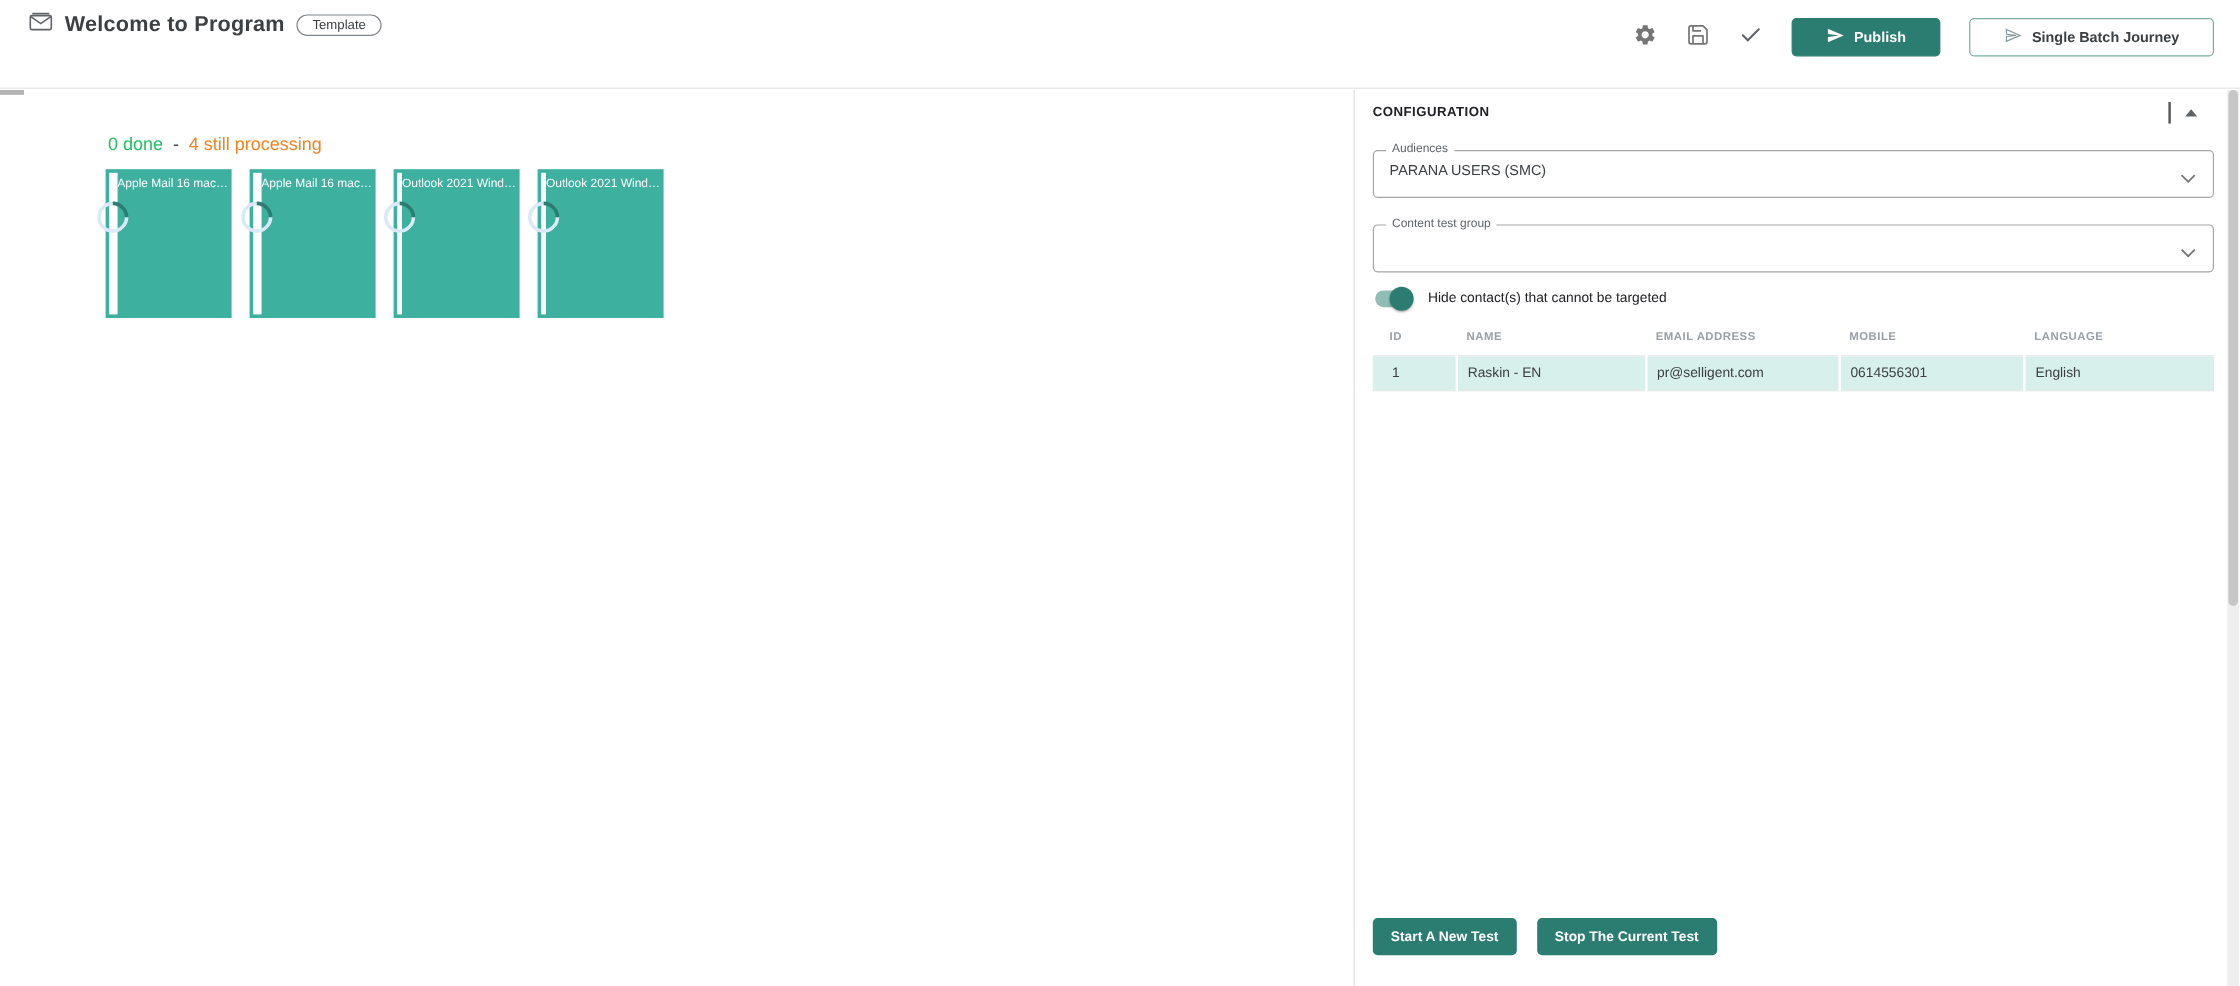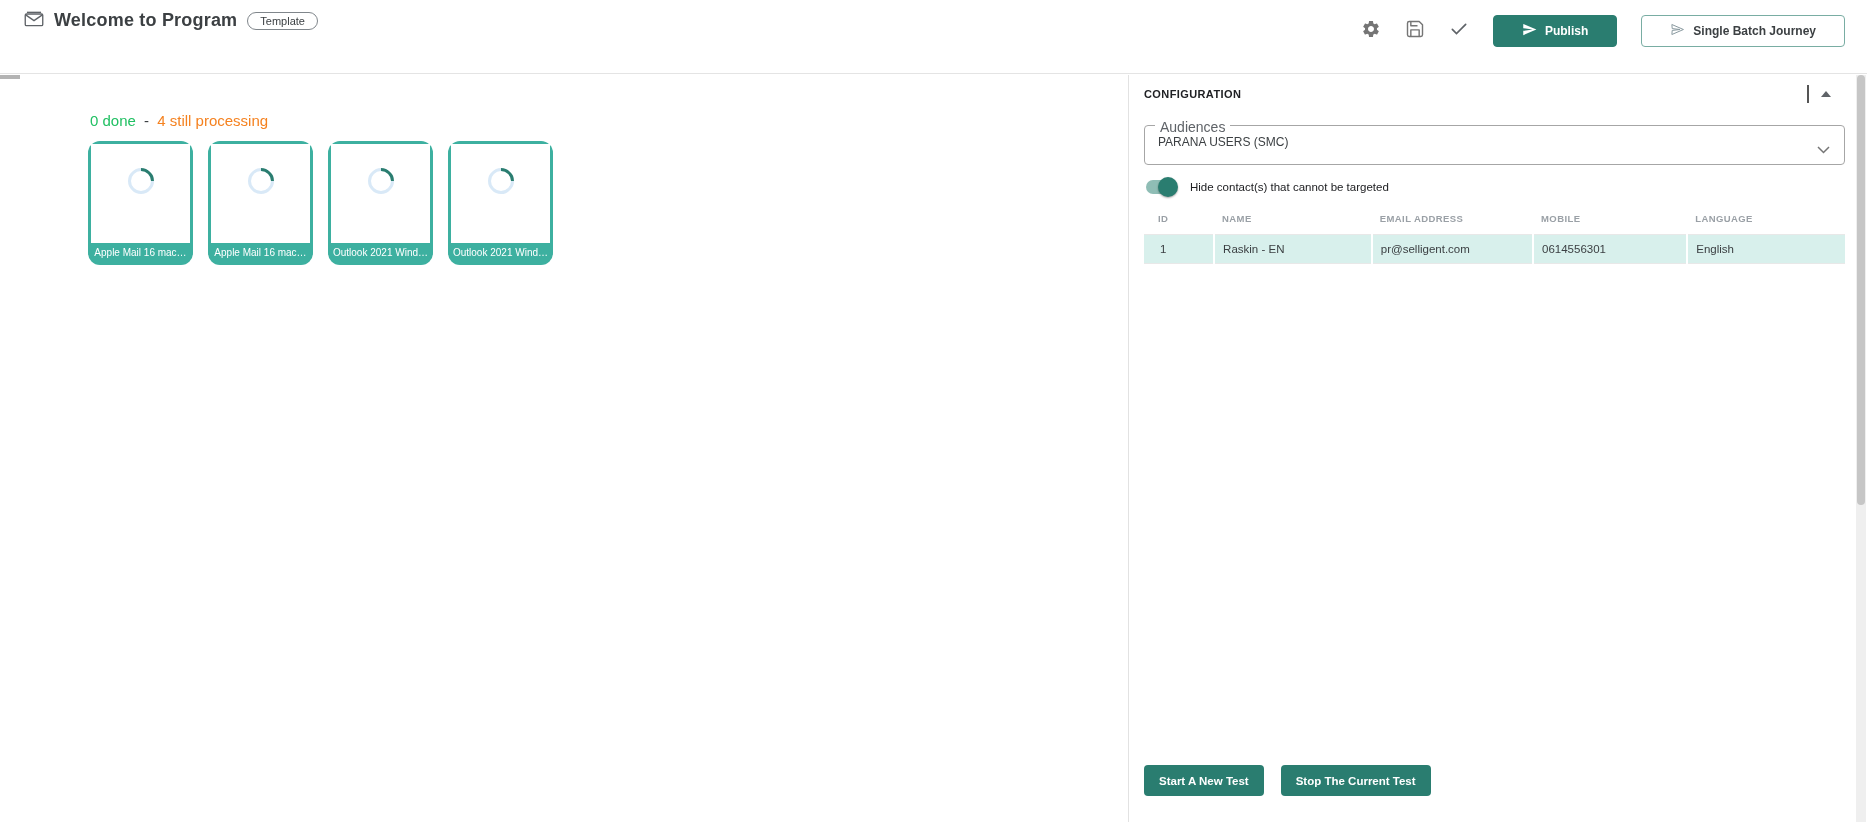--- a/index.html
+++ b/index.html
@@ -31,36 +31,36 @@
   .ct { width:225px; display:flex; align-items:center; justify-content:center; font-size:11px; color:#3c4043; cursor:pointer; }
   .ct.active { background:#2e8276; color:#fff; }
   .ct-fill { flex:1; }
 
   .status-line { position:absolute; top:37px; left:90px; font-size:15px; }
   .st-done { color:#21c063; }
   .st-sep { color:#3c4043; margin:0 4px; }
   .st-proc { color:#f58220; }
 
   .cards { position:absolute; top:66px; left:88px; display:flex; gap:15px; }
-  .card { width:105px; height:124px; background:#3db0a0; padding:3px; display:flex; flex-direction:column; cursor:pointer;border-radius:12px; }
+  .card { width:105px; height:124px; background:#3db0a0; padding:3px; display:flex; flex-direction:row; cursor:pointer; }
   .card-body { flex:1; background:#fff; position:relative; }
   .spinner { position:absolute; left:50%; top:24px; margin-left:-13px; width:26px; height:26px; border-radius:50%; border:3px solid #d9e9f7; border-right-color:#2a7d70; transform:rotate(-45deg); }
   .card-label { height:19px; display:flex; align-items:center; justify-content:center; font-size:10px; color:#fff; white-space:nowrap; overflow:hidden; }
 
   
   .right-panel { flex:1; border-left:1px solid #e2e2e2; position:relative; padding:8px 22px 26px 15px; display:flex; flex-direction:column; }
   .panel-head { display:flex; align-items:center; justify-content:space-between; margin-top:2px; }
   .panel-head h2 { font-size:11px; font-weight:bold; color:#202124; letter-spacing:.4px; }
   .panel-controls { display:flex; align-items:center; gap:12px; margin-right:14px; }
   .v-divider { width:2px; height:18px; background:#555; }
   .collapse-arrow { width:0; height:0; border-left:5px solid transparent; border-right:5px solid transparent; border-bottom:6px solid #5f6368; cursor:pointer; }
 
   .field { position:relative; border:1px solid #a6a6a6; border-radius:4px; height:40px; margin-top:22px; cursor:pointer; }
   .field:first-of-type { margin-top:24px; }
-  .field-label { position:absolute; top:-7px; left:10px; background:#fff; padding:0 5px; font-size:14px; color:#5f6368; }
+  .field-label { position:absolute; top:-7px; left:10px; background:#fff; padding:0 5px; font-size:10px; color:#5f6368; }
   .field-value { font-size:12px; color:#3c4043; padding:9px 30px 0 13px; white-space:nowrap; overflow:hidden; }
   .field .chev { position:absolute; right:14px; top:14px; }
 
   .toggle-row { display:flex; align-items:center; gap:14px; margin-top:15px; }
   .switch { position:relative; width:30px; height:14px; border-radius:7px; background:#8fbdb5; cursor:pointer; flex:none; margin-left:2px; }
   .switch .knob { position:absolute; right:-2px; top:-3px; width:20px; height:20px; border-radius:50%; background:#2a7d70; box-shadow:0 1px 2px rgba(0,0,0,.35); }
   .toggle-label { font-size:11.5px; color:#202124; }
 
   .users-head { display:flex; align-items:center; justify-content:space-between; margin-top:46px; }
   .users-head h3 { font-size:10.5px; font-weight:bold; color:#202124; letter-spacing:.3px; }
@@ -198,20 +198,29 @@
         <span class="field-label">Audiences</span>
         <div class="field-value">PARANA USERS (SMC)</div>
         <span class="chev">
           <svg width="13" height="8" viewBox="0 0 13 8" fill="none" stroke="#757575" stroke-width="1.5">
               <path d="M1 1l5.5 5.5L12 1"></path>
             </svg>
         </span>
       </div>
 
 
+      <div class="field">
+        <span class="field-label">Content test group</span>
+        <div class="field-value"></div>
+        <span class="chev">
+          <svg width="13" height="8" viewBox="0 0 13 8" fill="none" stroke="#757575" stroke-width="1.5">
+              <path d="M1 1l5.5 5.5L12 1"></path>
+            </svg>
+        </span>
+      </div>
 
       <div class="toggle-row">
         <div class="switch">
           <div class="knob"></div>
         </div>
         <span class="toggle-label">Hide contact(s) that cannot be targeted</span>
       </div>
 
 
       <table class="users">

